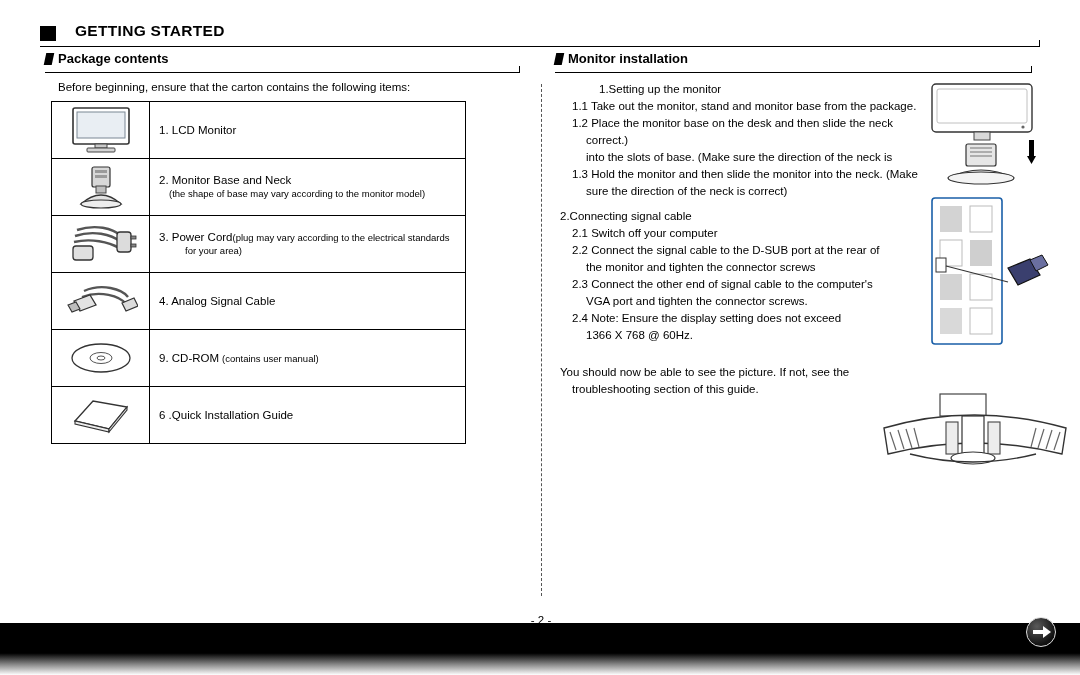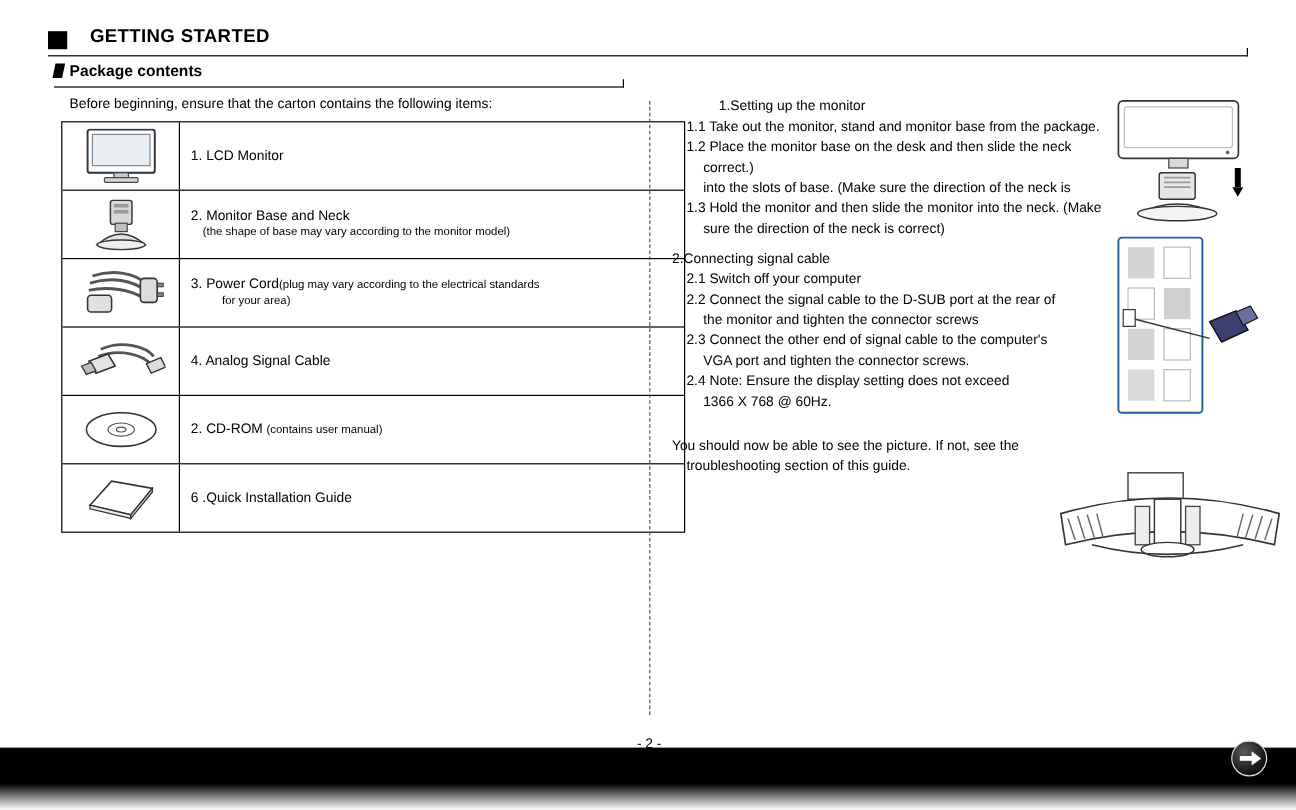--- a/index.html
+++ b/index.html
@@ -112,21 +112,21 @@
     left: 58px;
     top: 81px;
     font-size: 11.5px;
     color: #000;
   }
 
   .table {
     position: absolute;
     left: 51px;
     top: 101px;
-    width: 520px;
+    width: 415px;
     border: 1px solid #000;
     box-sizing: border-box;
   }
   .row {
     display: flex;
     border-bottom: 1px solid #000;
     height: 56px;
   }
   .row:last-child { border-bottom: none; }
   .cell-img {
@@ -231,20 +231,26 @@
     <div class="header-rule-end"></div>
   </div>
 
   <div class="sect" id="sect-package">
     <div class="mark"></div>
     <div class="label">Package contents</div>
     <div class="underline"></div>
     <div class="cap"></div>
   </div>
 
+  <div class="sect" id="sect-monitor">
+    <div class="mark"></div>
+    <div class="label">Monitor installation</div>
+    <div class="underline"></div>
+    <div class="cap"></div>
+  </div>
 
   <div class="intro-text">Before beginning, ensure that the carton contains the following items:</div>
 
   <div class="table">
 
     <div class="row">
       <div class="cell-img">
         <div class="ico">
           <svg width="64" height="46" viewBox="0 0 64 46">
             <rect x="4" y="1" width="56" height="36" rx="2" fill="#ffffff" stroke="#333" stroke-width="1.6"></rect>
@@ -325,21 +331,21 @@
       <div class="cell-img">
         <div class="ico">
           <svg width="62" height="34" viewBox="0 0 62 34">
             <ellipse cx="31" cy="17" rx="29" ry="14" fill="#ffffff" stroke="#333" stroke-width="1.3"></ellipse>
             <ellipse cx="31" cy="17" rx="11" ry="5.5" fill="#ffffff" stroke="#555" stroke-width="1"></ellipse>
             <ellipse cx="31" cy="17" rx="4" ry="2" fill="#ffffff" stroke="#555" stroke-width="1"></ellipse>
           </svg>
         </div>
       </div>
       <div class="cell-txt">
-        <span>2. CD-ROM</span>
+        <span>9. CD-ROM</span>
           <span class="small" style="padding-left:3px">(contains user manual)</span>
       </div>
     </div>
 
     <div class="row">
       <div class="cell-img">
         <div class="ico">
           <svg width="64" height="40" viewBox="0 0 64 40">
             <path d="M6 26 L24 6 L58 12 L40 34 Z" fill="#ffffff" stroke="#333" stroke-width="1.3"></path>
             <path d="M6 26 L6 29 L40 37 L40 34 Z" fill="#ececec" stroke="#333" stroke-width="1.1"></path>

